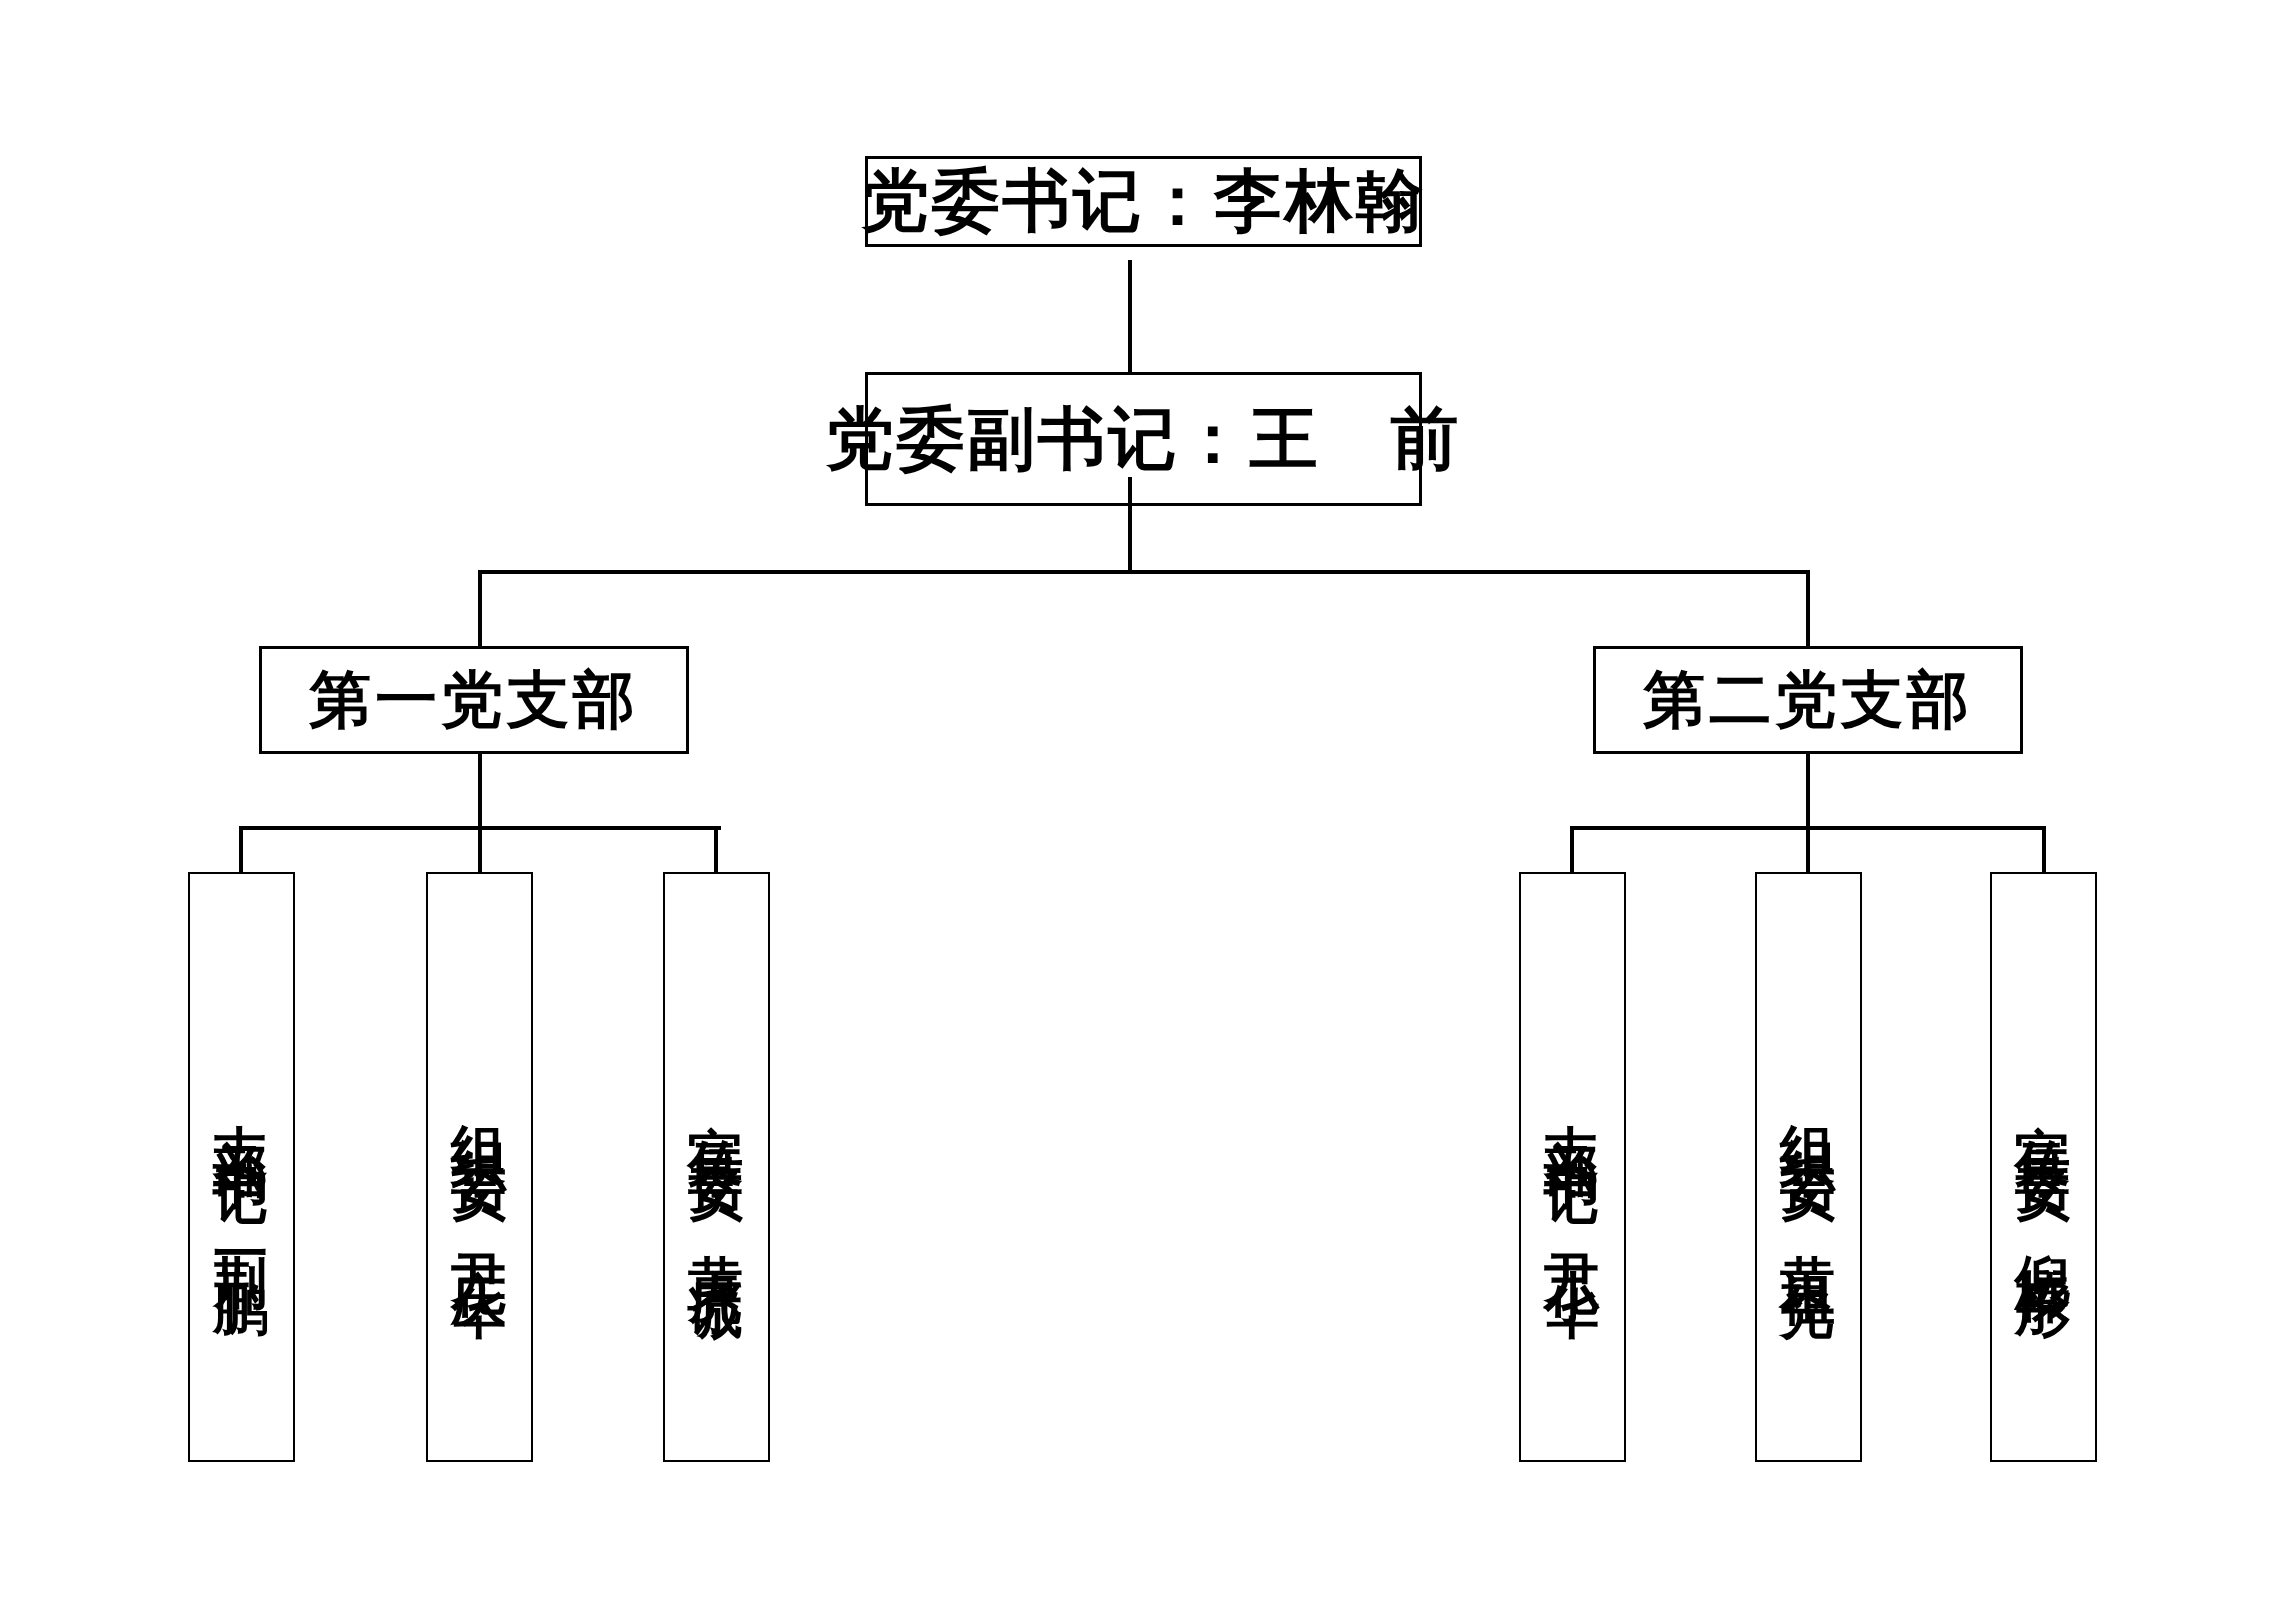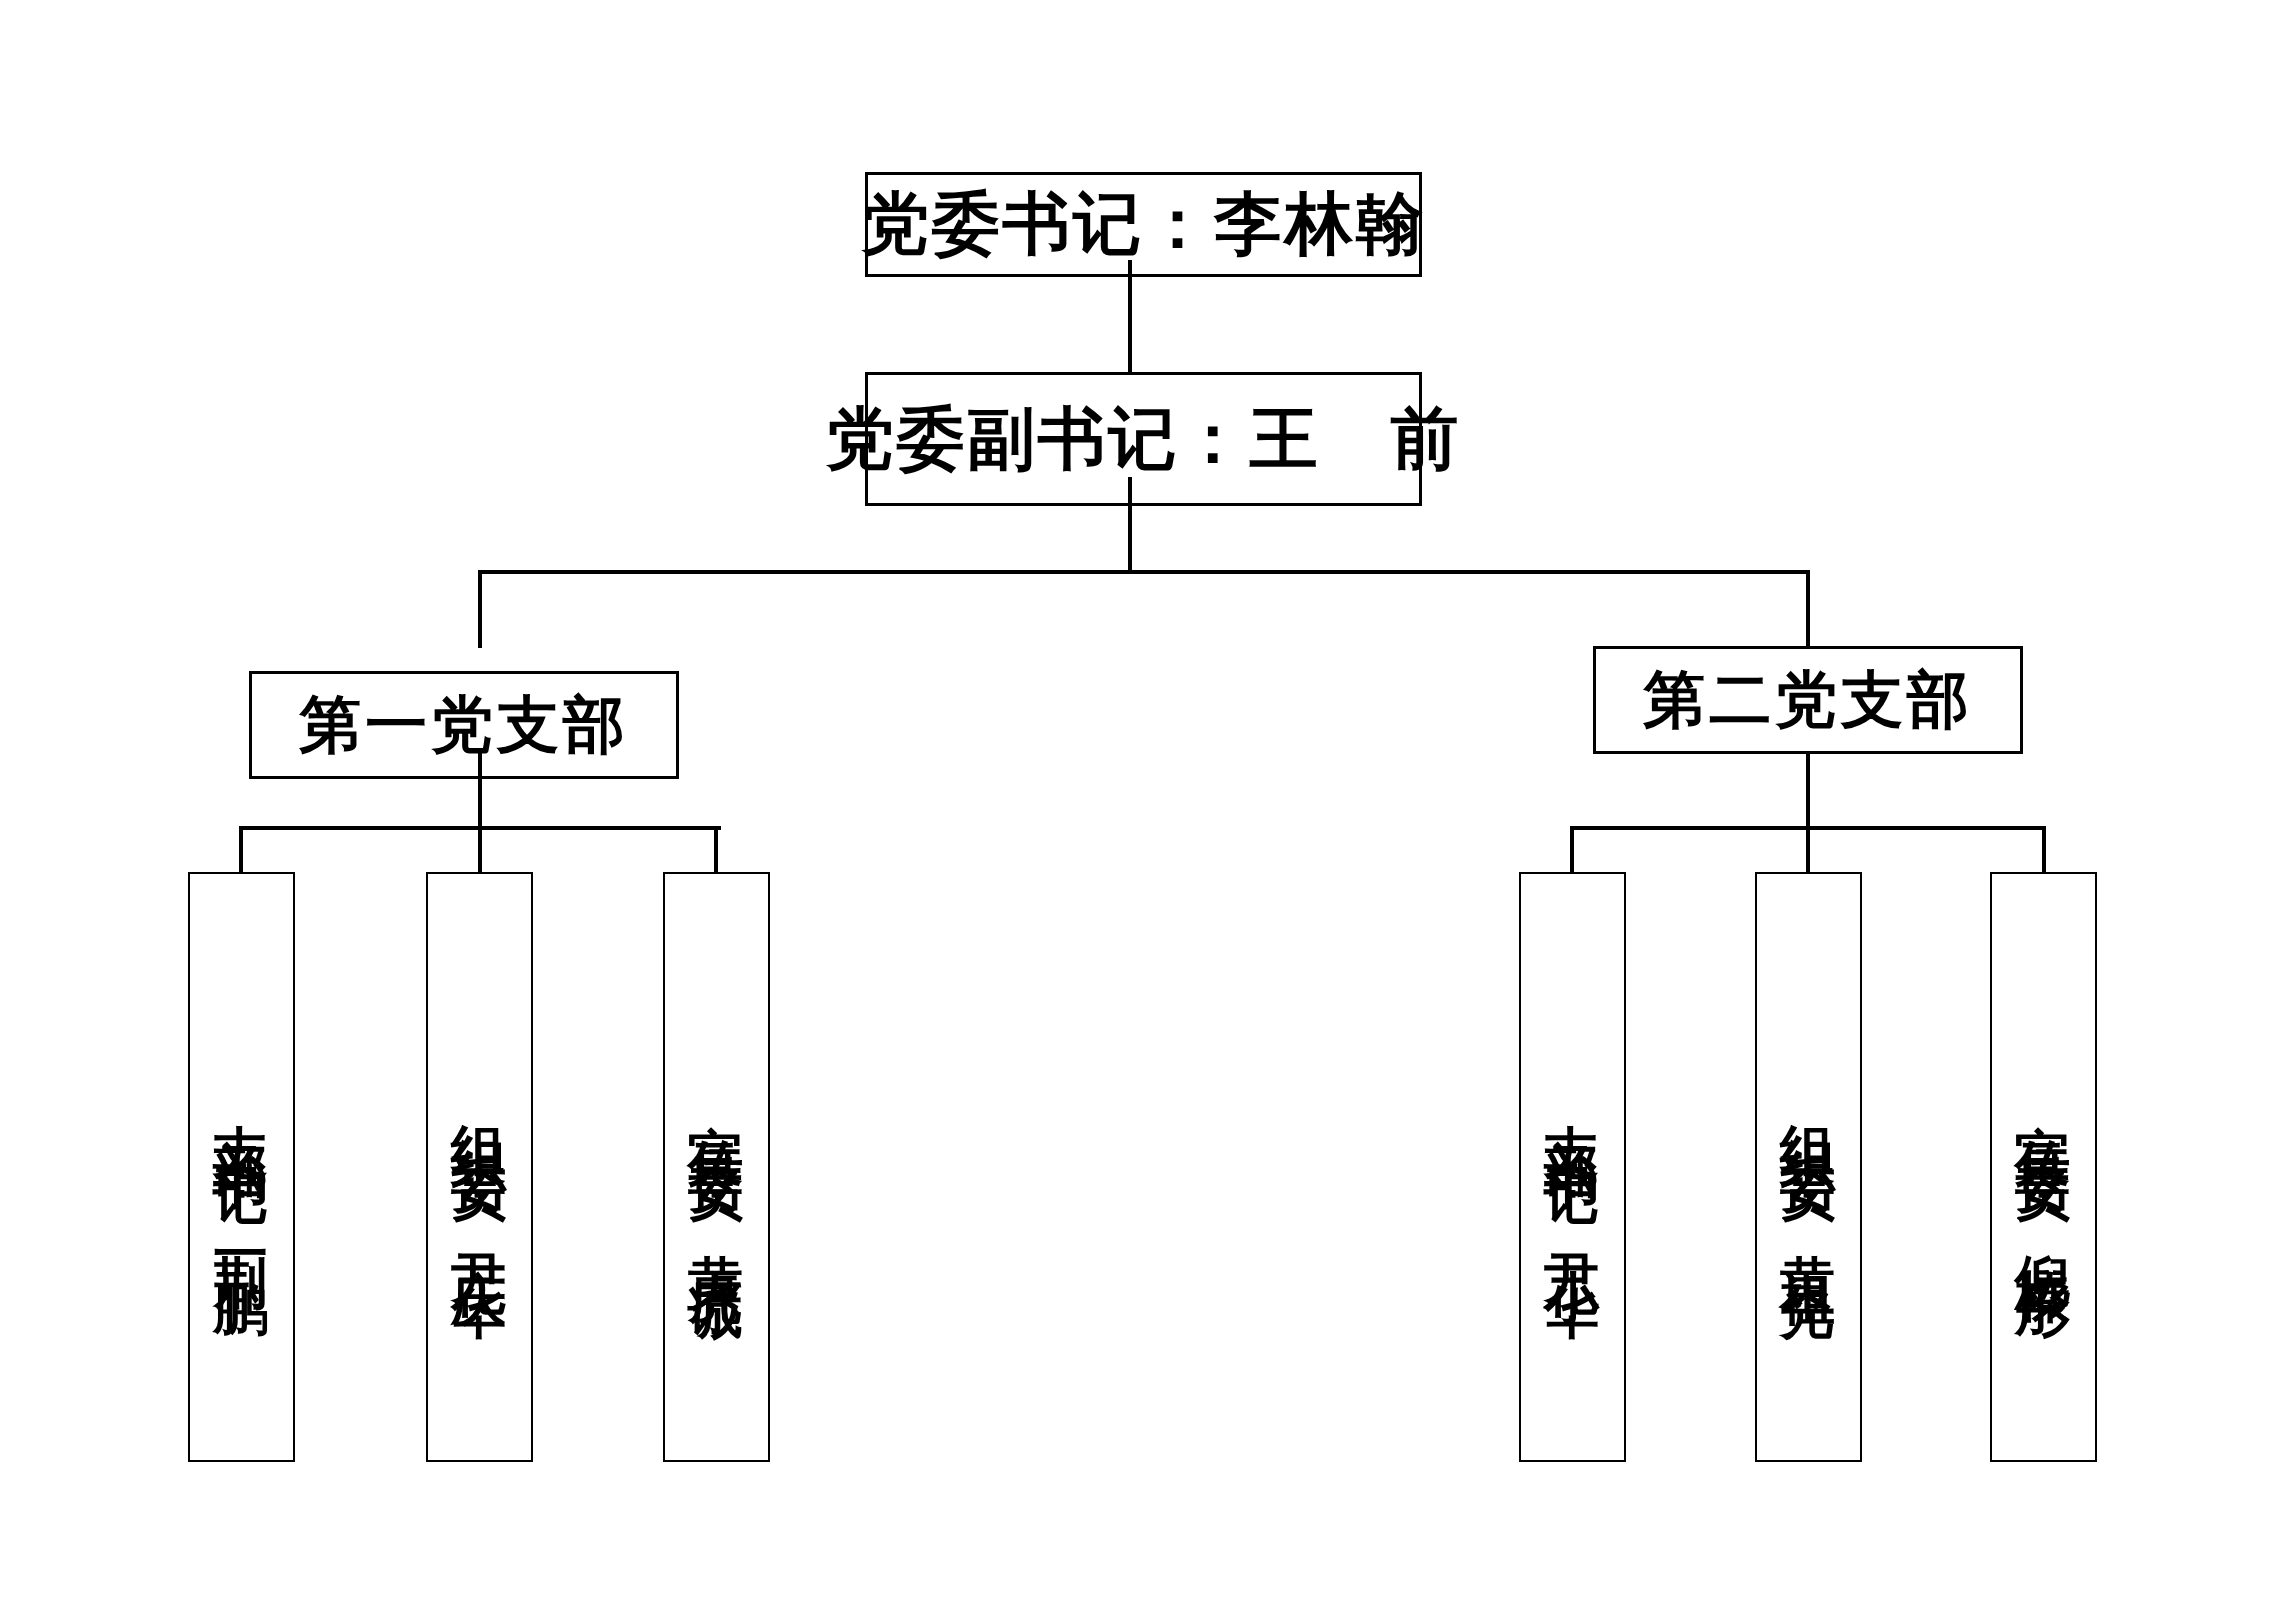--- a/index.html
+++ b/index.html
@@ -59,38 +59,38 @@
   .line {
     position: absolute;
     background: #000000;
   }
 </style>
 </head>
 <body>
 
 <div class="canvas">
 
-  <div class="box box-top" style="top:172px; height:105px;">
+  <div class="box box-top" style="top:156px; height:91px;">
     <span>党委书记：李林翰</span>
   </div>
 
   <div class="box box-top" style="top:372px; height:134px;">
     <span>党委副书记：王　前</span>
   </div>
 
   <div class="line" style="left:1128px; top:260px; width:3.9px; height:114px;"></div>
 
   <div class="line" style="left:1128px; top:477px; width:3.9px; height:95px;"></div>
 
   <div class="line" style="left:478px; top:570px; width:1332px; height:3.9px;"></div>
 
   <div class="line" style="left:478px; top:570px; width:3.9px; height:78px;"></div>
   <div class="line" style="left:1806px; top:570px; width:3.9px; height:78px;"></div>
 
-  <div class="box box-branch" style="left:249px;margin-top:25px;">
+  <div class="box box-branch" style="left:259px;">
     <span>第一党支部</span>
   </div>
   <div class="box box-branch" style="left:1593px;">
     <span>第二党支部</span>
   </div>
 
   <div class="line" style="left:478px; top:753px; width:3.9px; height:76px;"></div>
   <div class="line" style="left:239px; top:826px; width:482px; height:3.9px;"></div>
   <div class="line" style="left:239px; top:826px; width:3.9px; height:48px;"></div>
   <div class="line" style="left:478px; top:826px; width:3.9px; height:48px;"></div>

